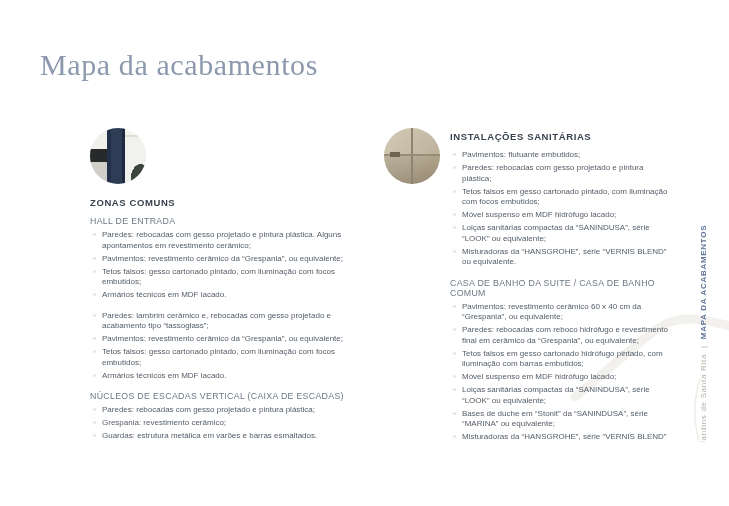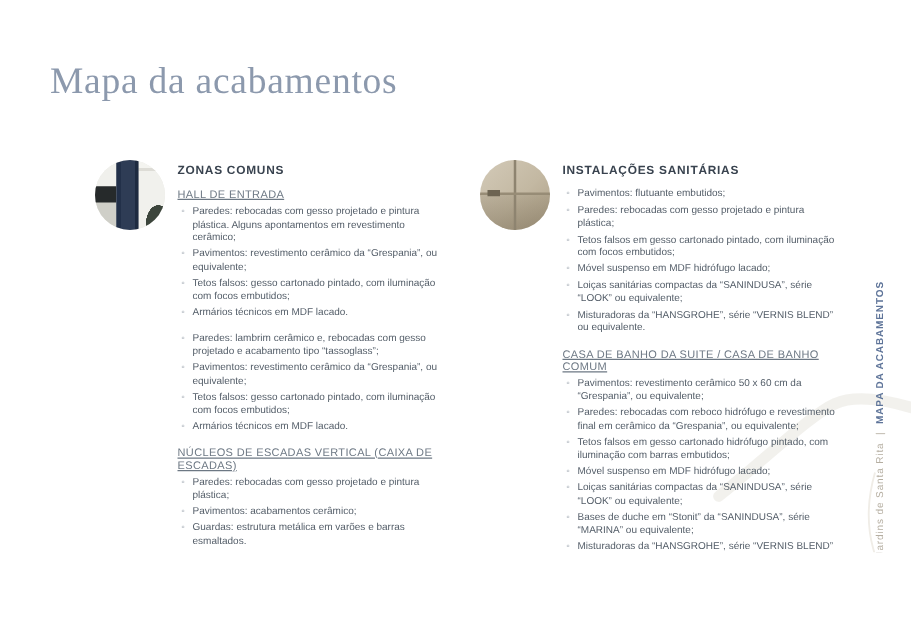--- a/index.html
+++ b/index.html
@@ -15,21 +15,21 @@
   
   .title {
     position:absolute; left:40px; top:48px;
     font-family:"Liberation Serif", serif;
     font-size:30px; font-weight:400; letter-spacing:0.6px;
     color:#8c99ad;
   }
 
   
   .column { position:absolute; top:128px; display:flex; gap:10px; }
-  .col-1 { left:76px;  width:276px; }
+  .col-1 { left:90px;  width:276px;flex-direction:column; }
   .col-2 { left:384px; width:284px; }
 
   .photo {
     flex:none; width:56px; height:56px; border-radius:50%;
     overflow:hidden; position:relative;
   }
   .photo > div { position:absolute; }
   
   .ph1-base   { inset:0; background:#e9e9e4; }
   .ph1-left   { left:0; top:0; width:17px; height:100%; background:linear-gradient(#f0f0ec 0 38%, #cfcfc8 38% 100%); }
@@ -45,21 +45,21 @@
   .ph2-mark   { left:6px; top:24px; width:10px; height:5px; background:#6d6452; }
 
   .col-text { flex:1; min-width:0; }
   .col-heading {
     font-size:9.5px; font-weight:700; letter-spacing:0.6px;
     color:#39434f; margin:3px 0 8px;
   }
   .section { margin-bottom:10px; }
   .subheading {
     font-size:8.8px; font-weight:400; letter-spacing:0.3px;
-    color:#6d7884; margin:0 0 4px;text-decoration:underline;
+    color:#6d7884; margin:0 0 4px;
   }
   ul.items { list-style:none; }
   ul.items li {
     display:flex; align-items:flex-start;
     font-size:8px; line-height:10.5px; color:#535d68;
     margin-bottom:2.5px;
   }
   ul.items .marker {
     flex:none; width:12px; padding-left:3px; color:#8a94a0;
     font-size:8px; line-height:10.5px;
@@ -161,21 +161,21 @@
           </div>
           <div class="section">
             <div class="subheading">NÚCLEOS DE ESCADAS VERTICAL (CAIXA DE ESCADAS)</div>
             <ul class="items">
               <li>
                 <span class="marker">◦</span>
                 <span class="item-text">Paredes: rebocadas com gesso projetado e pintura plástica;</span>
               </li>
               <li>
                 <span class="marker">◦</span>
-                <span class="item-text">Pavimentos: acabamentos cerâmico;</span>
+                <span class="item-text">Grespania: revestimento cerâmico;</span>
               </li>
               <li>
                 <span class="marker">◦</span>
                 <span class="item-text">Guardas: estrutura metálica em varões e barras esmaltados.</span>
               </li>
             </ul>
           </div>
         </div>
     </div>
   </div>
@@ -217,21 +217,21 @@
                 <span class="marker">◦</span>
                 <span class="item-text">Misturadoras da “HANSGROHE”, série “VERNIS BLEND” ou equivalente.</span>
               </li>
             </ul>
           </div>
           <div class="section">
             <div class="subheading">CASA DE BANHO DA SUITE / CASA DE BANHO COMUM</div>
             <ul class="items">
               <li>
                 <span class="marker">◦</span>
-                <span class="item-text">Pavimentos: revestimento cerâmico 50 x 60 cm da “Grespania”, ou equivalente;</span>
+                <span class="item-text">Pavimentos: revestimento cerâmico 60 x 40 cm da “Grespania”, ou equivalente;</span>
               </li>
               <li>
                 <span class="marker">◦</span>
                 <span class="item-text">Paredes: rebocadas com reboco hidrófugo e revestimento final em cerâmico da “Grespania”, ou equivalente;</span>
               </li>
               <li>
                 <span class="marker">◦</span>
                 <span class="item-text">Tetos falsos em gesso cartonado hidrófugo pintado, com iluminação com barras embutidos;</span>
               </li>
               <li>

